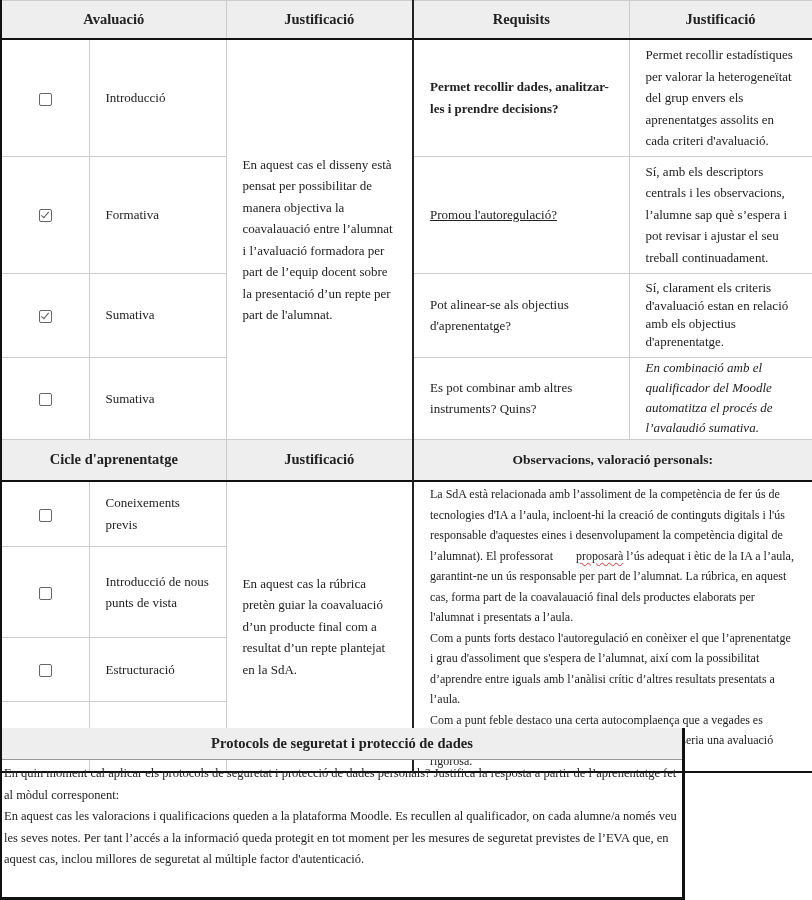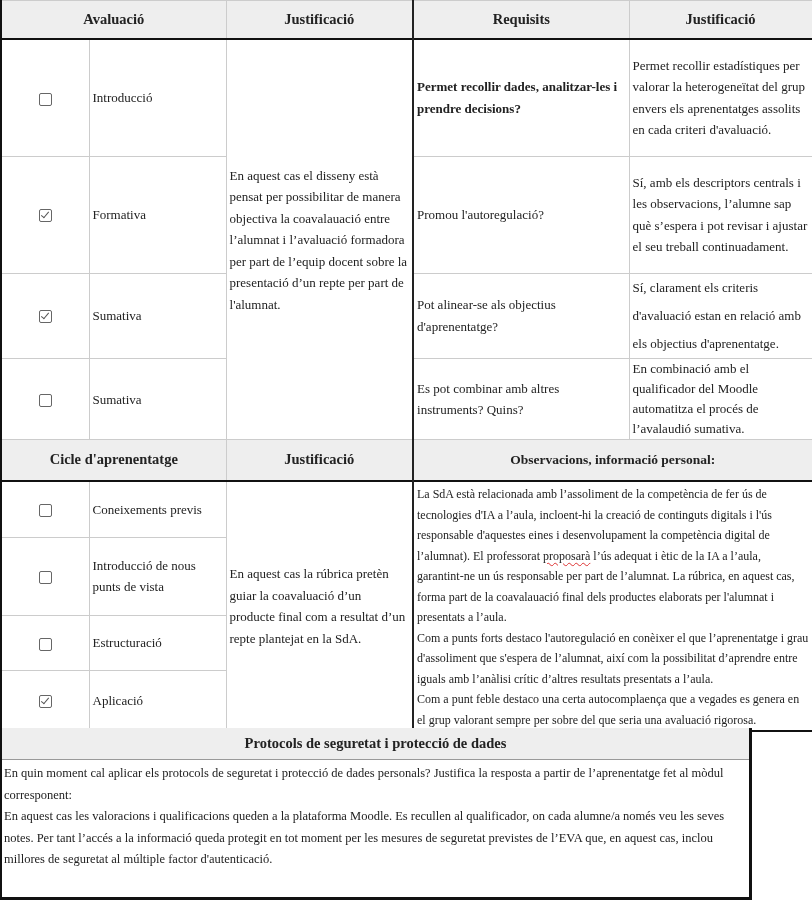--- a/index.html
+++ b/index.html
@@ -1,27 +1,27 @@
 <!DOCTYPE html>
 <html><head>
 <meta charset="utf-8">
 <style>
   html, body { margin: 0; padding: 0; background: #ffffff; }
   body { width: 812px; height: 900px; overflow: hidden; font-family: "Liberation Serif", "DejaVu Serif", serif; color: #222; }
   .page { position: relative; width: 812px; height: 900px; }
   table { border-collapse: collapse; table-layout: fixed; }
-  .t { position: absolute; left: 0; width: 752px; }
-  td, th { padding: 0 3px; vertical-align: middle; font-size: 13px; line-height: 21.5px; }
+  .t { position: absolute; left: 0; width: 685px; }
+  td, th { padding: 0 16px; vertical-align: middle; font-size: 13px; line-height: 21.5px; }
   th { background: #eeeeee; font-weight: bold; font-size: 14.5px; text-align: center; height: 37px; }
   .cb { text-align: center; }
   .box { display: inline-block; width: 11px; height: 11px; border: 1.4px solid #666; border-radius: 2px; position: relative; vertical-align: middle; background: #fff; }
   .box.checked::after { content: ""; position: absolute; left: 3px; top: 0px; width: 3px; height: 7px; border: solid #555; border-width: 0 1.3px 1.3px 0; transform: rotate(40deg); }
   .gl { border: 1px solid #cccccc; }
   .obs { font-size: 12px; line-height: 20.5px; vertical-align: top; padding-top: 2px; }
-  .spell { text-decoration: underline wavy #d33; text-decoration-thickness: 1px; text-underline-offset: 2px; }
+  .spell { text-decoration: underline wavy #d33; text-decoration-thickness: 1px; text-underline-offset: 2px; margin-left: 20px; }
 </style>
 </head>
 <body>
 
 <div class="page">
 
   <table class="t" style="top:0; height:439px; border-right:3px solid #111; border-bottom:2px solid #111;">
     <colgroup>
       <col style="width:88px">
         <col style="width:137px">
@@ -39,50 +39,50 @@
     <tr style="height:117px;">
       <td class="gl cb" style="border-left:2px solid #111;"><span class="box"></span></td>
       <td class="gl">Introducció</td>
       <td class="gl" rowspan="4">En aquest cas el disseny està pensat per possibilitar de manera objectiva la coavalauació entre l’alumnat i l’avaluació formadora per part de l’equip docent sobre la presentació d’un repte per part de l'alumnat.</td>
       <td class="gl" style="border-left:2px solid #222;font-weight:bold;">Permet recollir dades, analitzar-les i prendre decisions?</td>
       <td class="gl">Permet recollir estadístiques per valorar la heterogeneïtat del grup envers els aprenentatges assolits en cada criteri d'avaluació.</td>
     </tr>
     <tr style="height:117px;">
       <td class="gl cb" style="border-left:2px solid #111;"><span class="box checked"></span></td>
       <td class="gl">Formativa</td>
-      <td class="gl" style="border-left:2px solid #222;">Promou l'autoregulació?</td>
+      <td class="gl" style="border-left:2px solid #222;text-decoration:underline;">Promou l'autoregulació?</td>
       <td class="gl">Sí, amb els descriptors centrals i les observacions, l’alumne sap què s’espera i pot revisar i ajustar el seu treball continuadament.</td>
     </tr>
     <tr style="height:84px;">
       <td class="gl cb" style="border-left:2px solid #111;"><span class="box checked"></span></td>
       <td class="gl">Sumativa</td>
       <td class="gl" style="border-left:2px solid #222;">Pot alinear-se als objectius d'aprenentatge?</td>
-      <td class="gl" style="line-height:28px;">Sí, clarament els criteris d'avaluació estan en relació amb els objectius d'aprenentatge.</td>
+      <td class="gl" style="line-height:18px;">Sí, clarament els criteris d'avaluació estan en relació amb els objectius d'aprenentatge.</td>
     </tr>
     <tr style="height:83px;">
       <td class="gl cb" style="border-left:2px solid #111;"><span class="box"></span></td>
       <td class="gl">Sumativa</td>
       <td class="gl" style="border-left:2px solid #222;">Es pot combinar amb altres instruments? Quins?</td>
-      <td class="gl" style="line-height:20px;">En combinació amb el qualificador del Moodle automatitza el procés de l’avalaudió sumativa.</td>
+      <td class="gl" style="line-height:20px;font-style:italic;">En combinació amb el qualificador del Moodle automatitza el procés de l’avalaudió sumativa.</td>
     </tr>
   </tbody>
     </table>
 
   <table class="t" style="top:439px; height:289px; border-right:3px solid #111; border-bottom:2px solid #111;">
     <colgroup>
       <col style="width:88px">
         <col style="width:137px">
         <col style="width:187px">
         <col style="width:400px">
     </colgroup>
     <tbody>
         <tr style="border-bottom:2px solid #111;">
       <th colspan="2" class="gl" style="border-left:2px solid #111; height:40px;margin-left:32px;">Cicle d'aprenentatge</th>
       <th class="gl">Justificació</th>
-      <th class="gl" style="border-left:2px solid #222; font-size:13.5px;">Observacions, informació personal:</th>
+      <th class="gl" style="border-left:2px solid #222; font-size:13.5px;">Observacions, valoració personals:</th>
     </tr>
     <tr style="height:56px;">
       <td class="gl cb" style="border-left:2px solid #111;"><span class="box"></span></td>
       <td class="gl">Coneixements previs</td>
       <td class="gl" rowspan="4">En aquest cas la rúbrica pretèn guiar la coavaluació d’un producte final com a resultat d’un repte plantejat en la SdA.</td>
       <td class="gl obs" rowspan="4" style="border-left:2px solid #222;">
         <div><span>La SdA està relacionada amb l’assoliment de la competència de fer ús  de tecnologies d'IA a l’aula, incloent-hi la creació de continguts digitals i l'ús responsable d'aquestes eines i desenvolupament la competència digital de l’alumnat).  El professorat </span><span class="spell">proposarà</span><span> l’ús adequat i ètic de la IA a l’aula, garantint-ne un ús responsable per part de l’alumnat. La rúbrica, en aquest cas, forma part de la coavalauació final dels productes elaborats per l'alumnat i presentats a l’aula.</span></div>
         <div>Com a punts forts destaco l'autoregulació en conèixer el que l’aprenentatge i grau d'assoliment que s'espera de l’alumnat, així com la possibilitat d’aprendre entre iguals amb l’anàlisi crític d’altres resultats presentats a l’aula.</div>
         <div>Com a punt feble destaco una certa autocomplaença que a vegades es genera en el grup valorant sempre per sobre del que seria una avaluació rigorosa.</div>
       </td>

